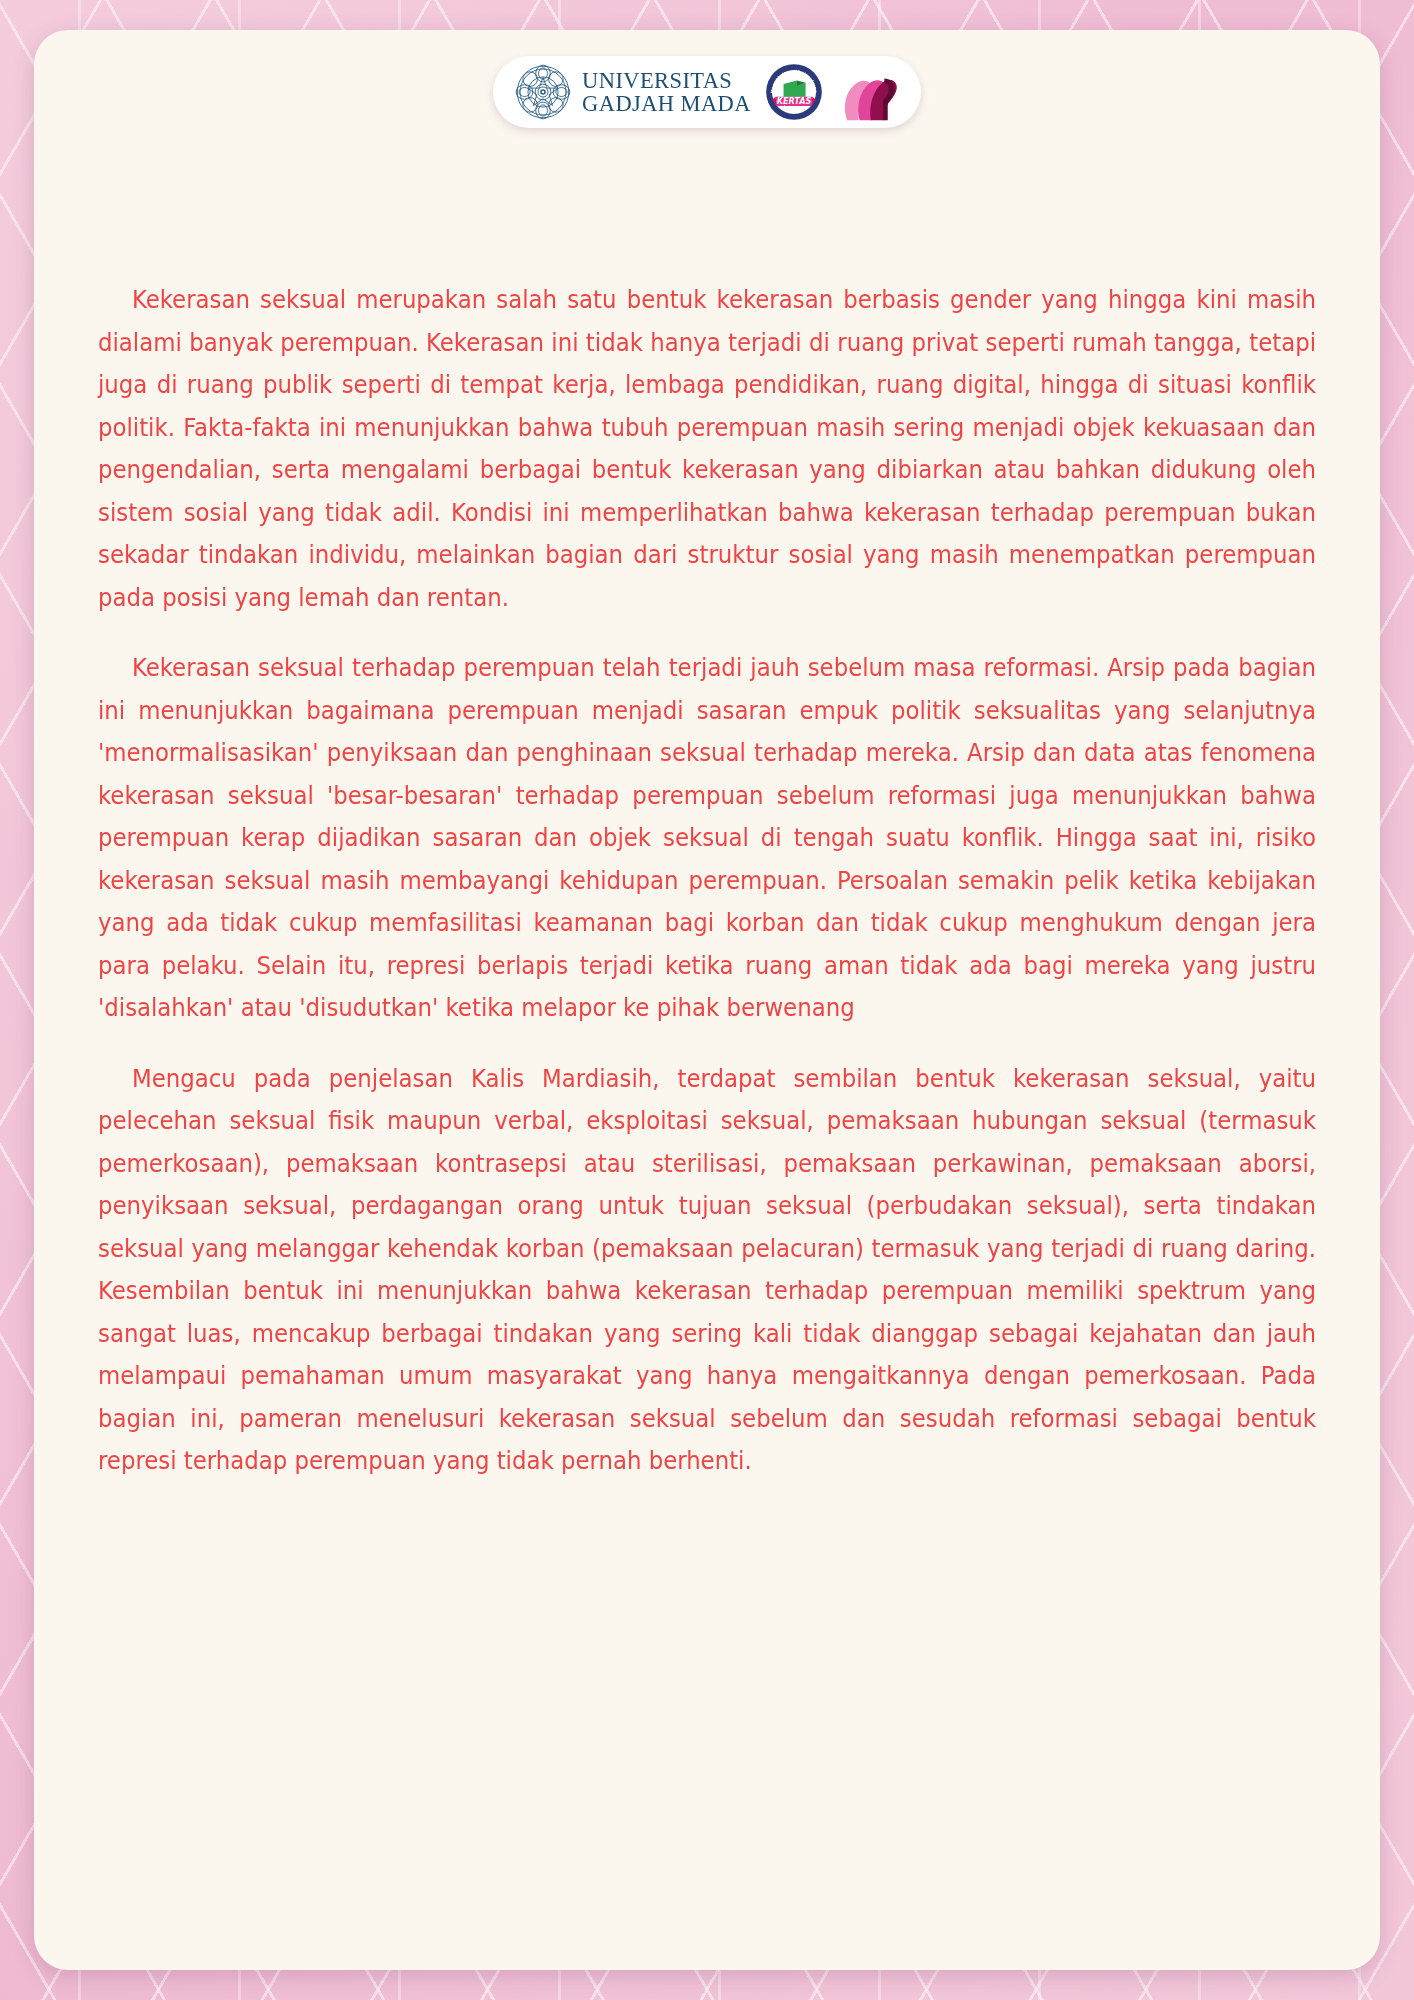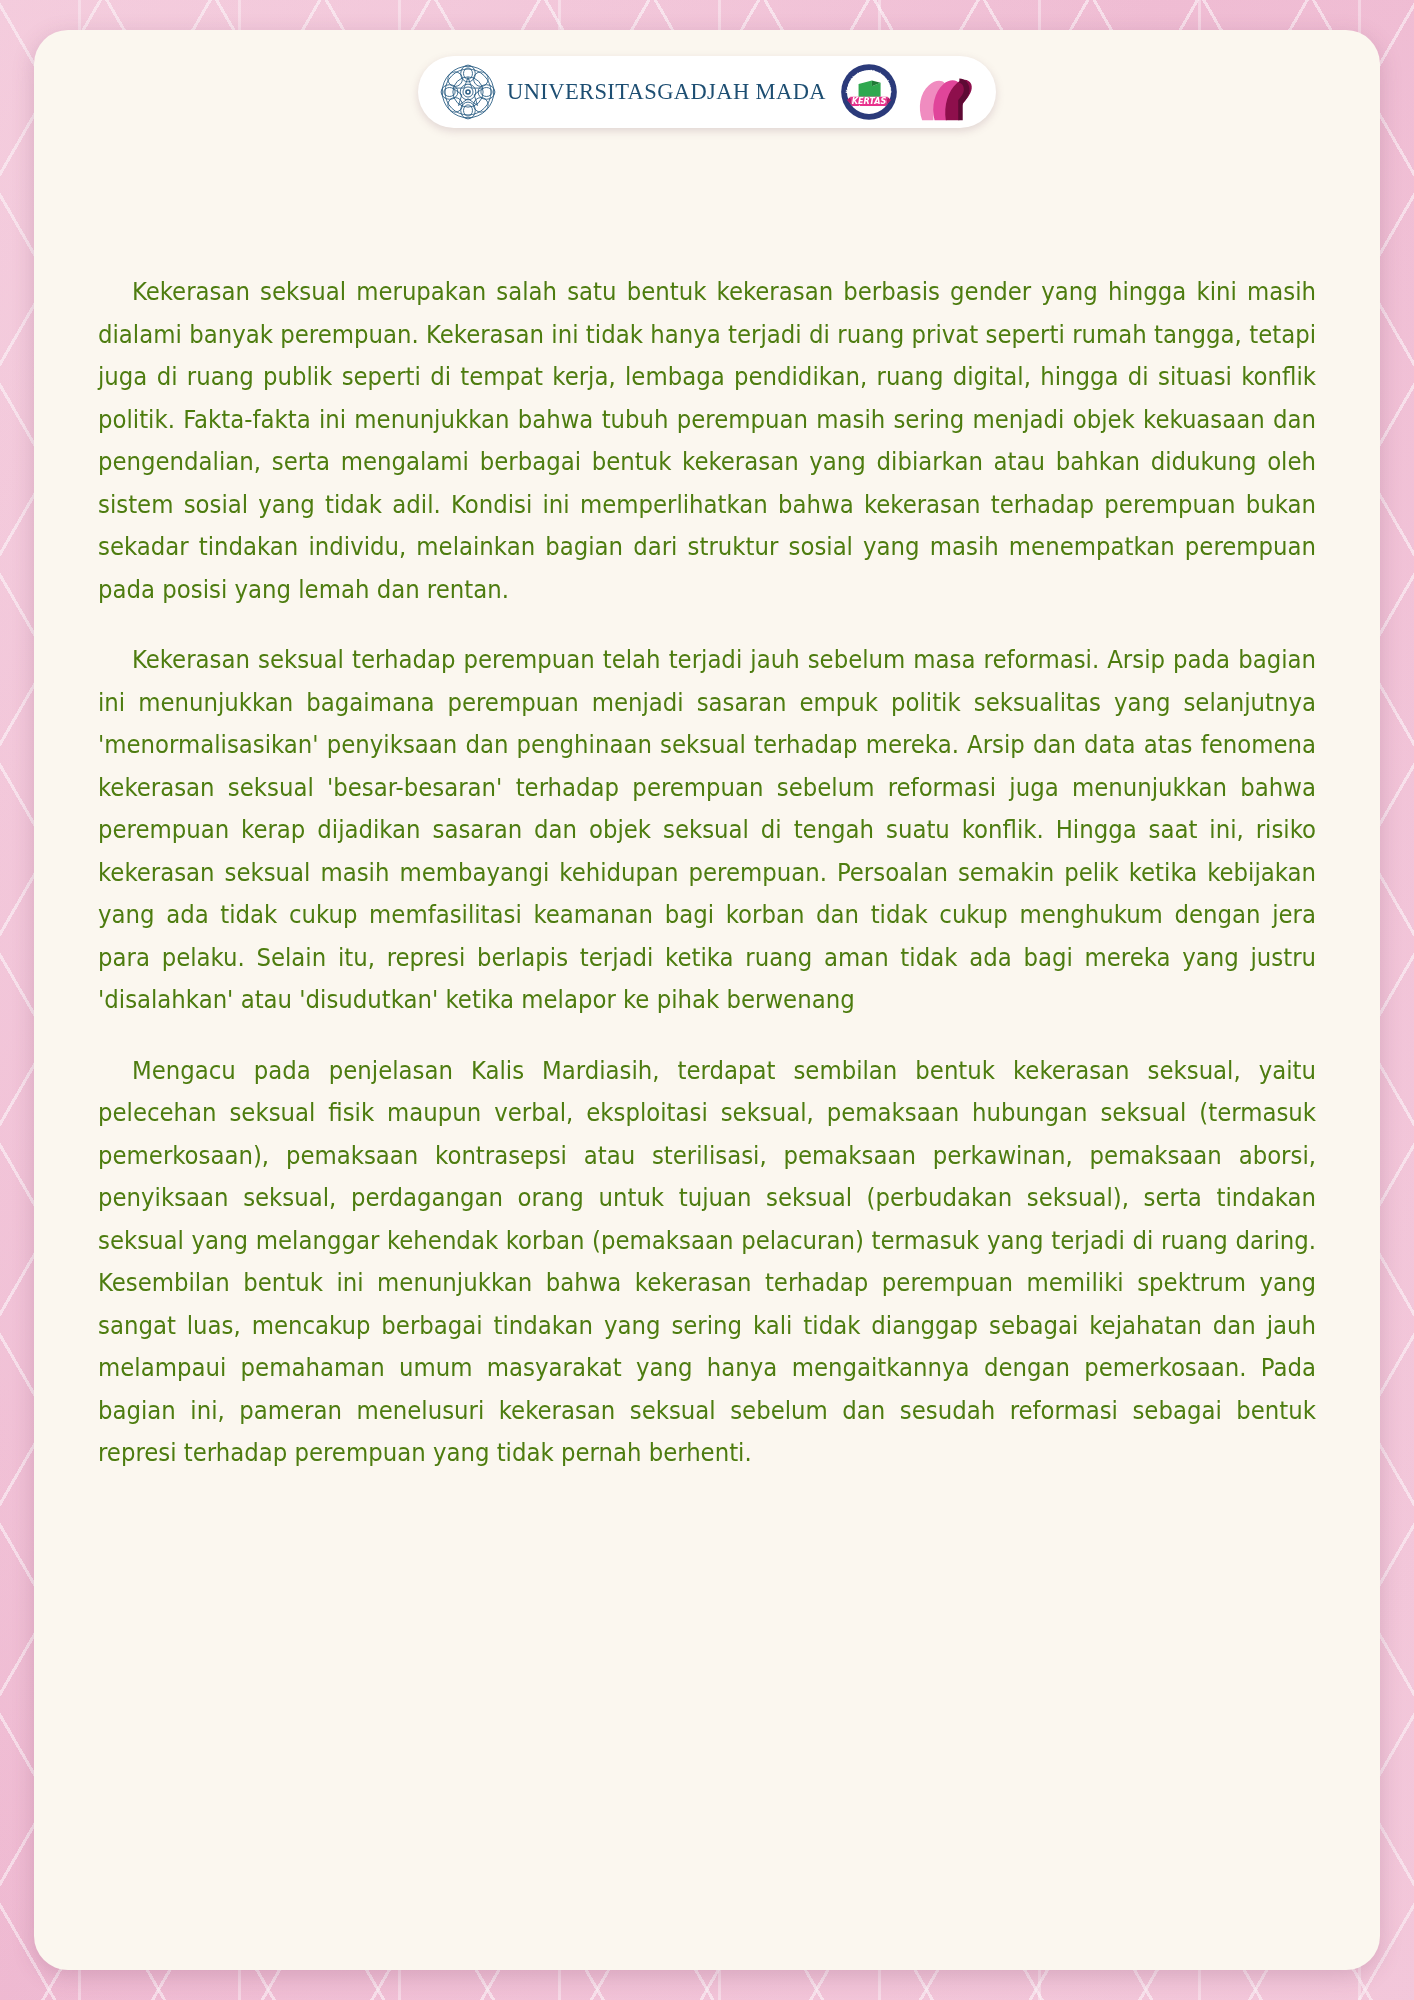--- a/index.html
+++ b/index.html
@@ -65,21 +65,21 @@
     gap: 14px;
     box-shadow: 0 3px 9px rgba(130, 90, 110, 0.22);
   }
   #ugm-lockup {
     display: flex;
     align-items: center;
     gap: 11px;
   }
   #ugm-wordmark {
     display: flex;
-    flex-direction: row;
+    flex-direction: column;
     line-height: 1.03;
     color: #1d4e72;
     font-family: "Liberation Serif", serif;
     font-size: 22.5px;
     letter-spacing: 0.4px;
   }
   #ugm-wordmark span { display: block; white-space: nowrap; }
 
   .logo-svg { display: block; }
 
@@ -98,25 +98,25 @@
   }
 
   
   #article-body {
     position: absolute;
     left: 64px;
     top: 232px;
     width: 1218px;
   }
   .para {
-    margin: 8px 0 28px 0;
+    margin: 16px 0 28px 0;
     font-family: "DejaVu Sans Condensed", "Liberation Sans Narrow", "Liberation Sans", sans-serif;
     font-size: 25.4px;
     line-height: 42.5px;
-    color: #4d7c0f;
+    color: #ef4444;
     text-align: justify;
     text-indent: 34px;
     font-stretch: condensed;
     hyphens: none;
   }
   .para:last-child { margin-bottom: 0; }
 </style>
 </head>
 <body>
 

